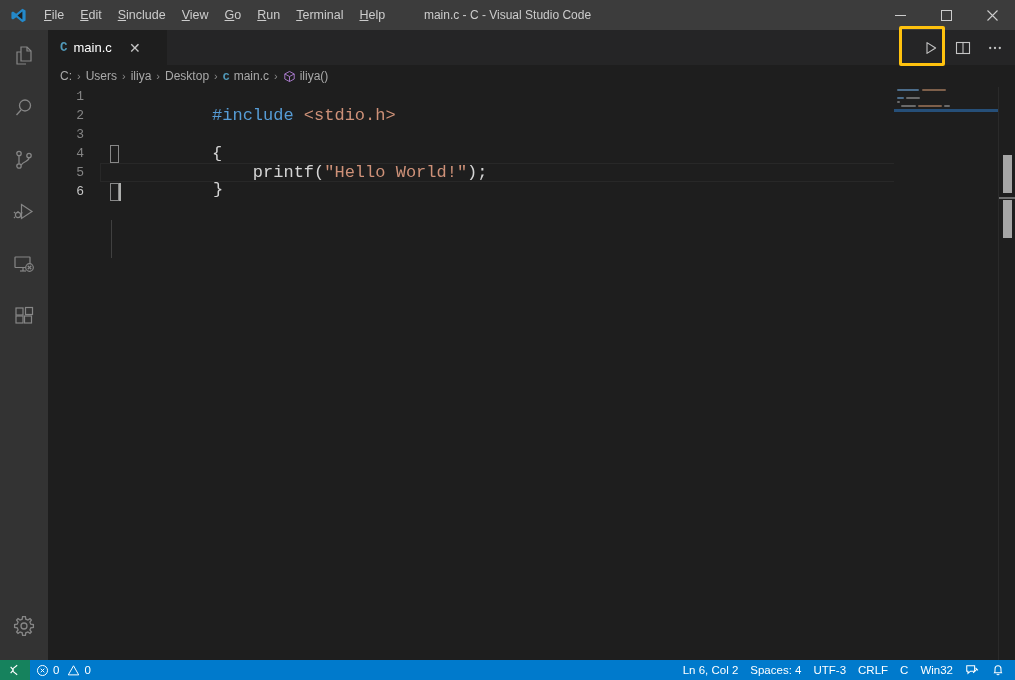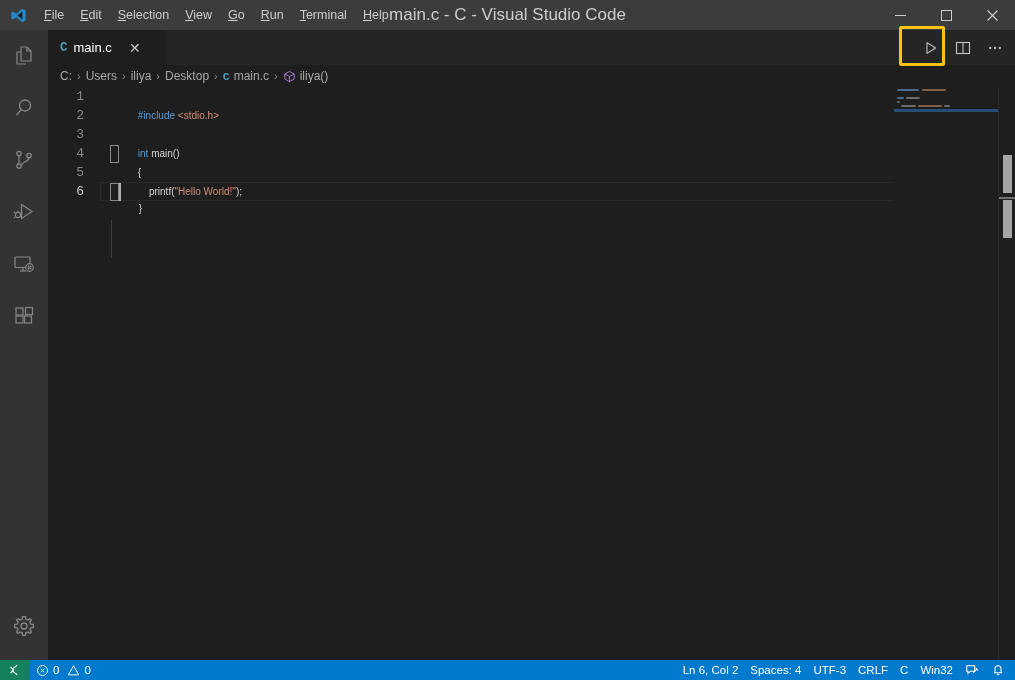--- a/index.html
+++ b/index.html
@@ -18,21 +18,21 @@
   }
   .vs-logo { width: 36px; height: 30px; display: flex; align-items: center; justify-content: center; }
   .menubar { display: flex; align-items: flex-start; height: 30px; }
   .menu-item {
     font-size: 12.5px; color: #cccccc; padding: 0 8px; height: 30px;
     line-height: 30px; cursor: default; white-space: nowrap;
   }
   .menu-item u { text-decoration: underline; }
   .window-title {
     position: absolute; left: 0; right: 0; top: 0; height: 30px;
-    line-height: 30px; text-align: center; font-size: 17px;
+    line-height: 30px; text-align: center; font-size: 12px;
     color: #cccccc; pointer-events: none;
   }
   .wincontrols { position: absolute; right: 0; top: 0; display: flex; height: 30px; }
   .wc {
     width: 46px; height: 30px; display: flex; align-items: center; justify-content: center;
     color: #cccccc; font-size: 13px;
   }
 
   
   .activitybar {
@@ -97,21 +97,21 @@
     position: absolute; left: 0; top: 0; width: 52px; height: 573px;
     text-align: right; padding-right: 16px;
   }
   .lineno {
     height: 19px; line-height: 19px; color: #858585;
     font-family: "Liberation Mono", monospace; font-size: 13px;
   }
   .lineno.active { color: #c6c6c6; }
   .codelines {
     position: absolute; left: 52px; top: 0; width: 795px; height: 573px;
-    font-family: Liberation Sans, sans-serif; font-size: 10px;
+    font-family: Liberation Mono, monospace; font-size: 17px;
   }
   .cline { height: 19px; line-height: 19px; white-space: pre; position: relative;
     padding-left: 10px; }
   .cline.current { border: 1px solid #282828; height: 19px; line-height: 17px; }
   .tk-pre  { color: #569cd6; }
   .tk-str  { color: #ce9178; }
   .tk-kw   { color: #569cd6; }
   .tk-id   { color: #d4d4d4; }
   .tk-punc { color: #d4d4d4; }
   .tk-plain{ color: #d4d4d4; }
@@ -166,21 +166,21 @@
   <div class="titlebar">
     <div class="vs-logo">
       <svg width="17" height="17" viewBox="0 0 24 24">
         <path d="M17.5 2.5 L22 4.8 V19.2 L17.5 21.5 L8.8 14.3 L4.2 17.6 L2 16.3 V7.7 L4.2 6.4 L8.8 9.7 Z" fill="#2489ca"></path>
         <path d="M17.5 6.3 V17.7 L10.6 12 Z" fill="#1e1e1e"></path>
       </svg>
     </div>
     <div class="menubar">
       <div class="menu-item"><u>F</u><span>ile</span></div>
       <div class="menu-item"><u>E</u><span>dit</span></div>
-      <div class="menu-item"><u>S</u><span>election</span></div>
+      <div class="menu-item"><u>S</u><span>include</span></div>
       <div class="menu-item"><u>V</u><span>iew</span></div>
       <div class="menu-item"><u>G</u><span>o</span></div>
       <div class="menu-item"><u>R</u><span>un</span></div>
       <div class="menu-item"><u>T</u><span>erminal</span></div>
       <div class="menu-item"><u>H</u><span>elp</span></div>
     </div>
     <div class="window-title">main.c - C - Visual Studio Code</div>
     <div class="wincontrols">
       <div class="wc">
         <svg width="11" height="11" viewBox="0 0 11 11">
@@ -347,23 +347,20 @@
         <div class="lineno">4</div>
         <div class="lineno">5</div>
         <div class="lineno active">6</div>
       </div>
 
       <div class="codelines">
         <div class="cline">
           <span class="tk-pre">#include</span><span class="tk-plain"> </span><span class="tk-str">&lt;stdio.h&gt;</span>
         </div>
         <div class="cline"></div>
-        <div class="cline">
-          <span class="tk-kw">int</span><span class="tk-plain"> </span><span class="tk-id">main</span><span class="tk-punc">()</span>
-        </div>
         <div class="cline">
           <span class="tk-punc">{</span>
         </div>
         <div class="cline">
           <span class="tk-plain">    </span><span class="tk-id">printf</span><span class="tk-punc">(</span><span class="tk-str">"Hello World!"</span><span class="tk-punc">);</span>
         </div>
         <div class="cline current" style="width:843px">
           <span class="tk-punc">}</span>
         </div>
       </div>

